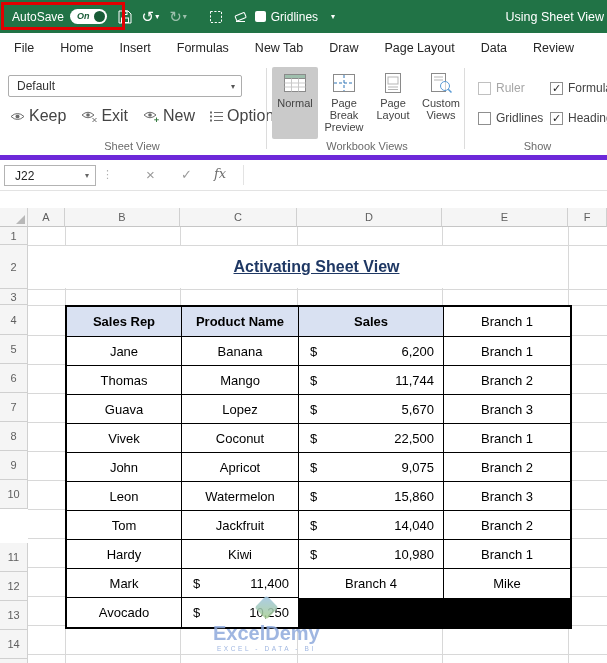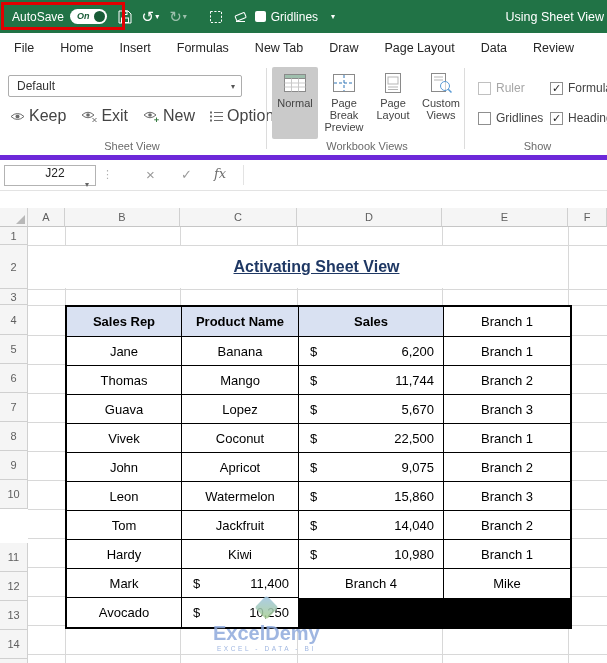--- a/index.html
+++ b/index.html
@@ -51,21 +51,21 @@
   .cb-row { position:absolute; display:flex; align-items:center; gap:5px; font-size:12px; color:#444; white-space:nowrap; }
   .cb-box { width:13px; height:13px; border:1px solid #8f8f8f; background:#fff; display:flex;
     align-items:center; justify-content:center; font-size:11px; line-height:11px; color:#222; }
   .cb-box.disabled { border-color:#c0c0c0; }
   .cb-label.disabled { color:#a6a6a6; }
 
   
   #formula-row { position:absolute; left:0; top:160px; width:607px; height:31px; background:#fff;
     border-bottom:1px solid #e3e3e3; display:flex; align-items:center; }
   .name-box { position:absolute; left:4px; top:5px; width:92px; height:21px; border:1px solid #b3b3b3;
-    display:flex; align-items:center; font-size:12px; color:#222; padding-left:10px; background:#fff;flex-direction:column; }
+    display:flex; align-items:center; font-size:12px; color:#222; padding-left:10px; background:#fff; }
   .name-box .dd-chev { margin-left:auto; margin-right:6px; font-size:8px; color:#666; }
   .fb-dots { position:absolute; left:102px; top:8px; color:#b0b0b0; font-size:11px; }
   .fb-cancel { position:absolute; left:146px; top:6px; color:#9a9a9a; font-size:15px; }
   .fb-enter { position:absolute; left:181px; top:7px; color:#9a9a9a; font-size:13px; }
   .fb-fx { position:absolute; left:214px; top:6px; color:#6d6d6d; font-size:13px; font-style:italic;
     font-family:"DejaVu Serif","Liberation Serif",serif; }
   .fb-sep { position:absolute; left:243px; top:5px; bottom:5px; width:1px; background:#e3e3e3; }
   .fb-input { position:absolute; left:248px; top:0; right:0; bottom:0; }
 
   

